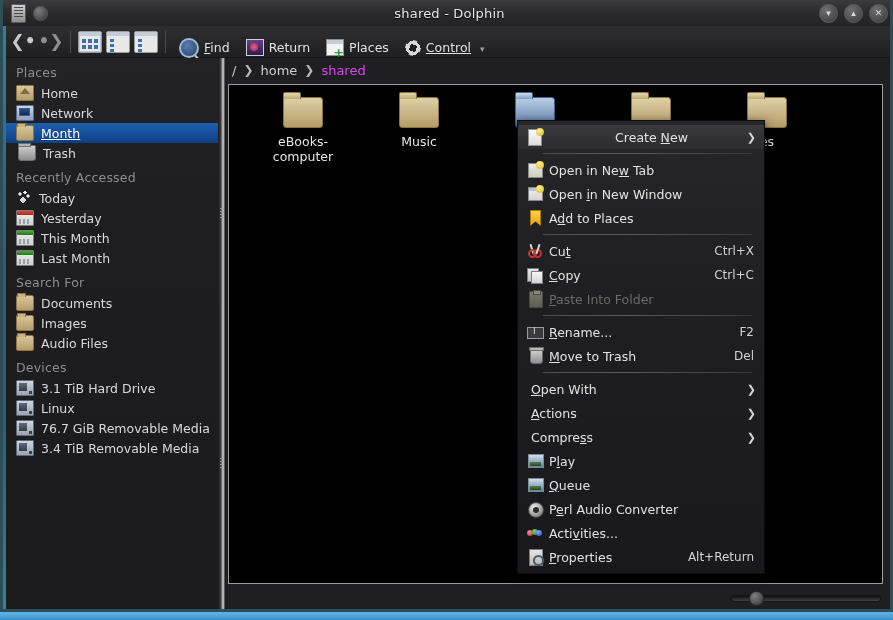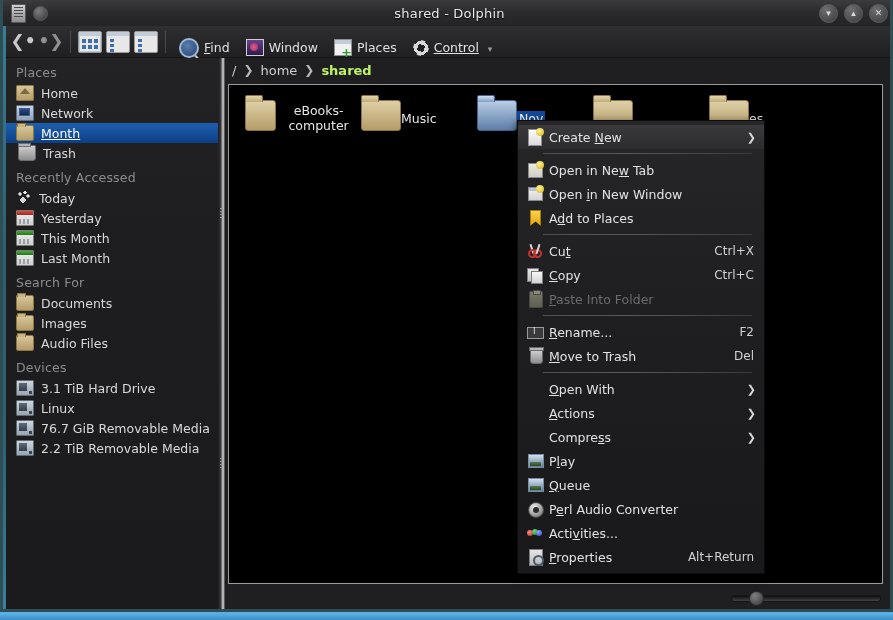--- a/index.html
+++ b/index.html
@@ -245,31 +245,31 @@
   
   .mainview{
     position:absolute; left:219px; top:0; width:668px; height:551px;
     background:#1f1f21;
   }
   .breadcrumb{
     height:24px; display:flex; align-items:center; gap:7px; padding-left:7px;
     font-size:13px; color:#cfcfcf;
   }
   .crumb-sep{ color:#b8b8b8; font-size:12px; font-weight:bold; }
-  .crumb.cur{ color:#bef264; font-weight:bold; }
+  .crumb.cur{ color:#d946ef; font-weight:normal; }
   .filepane{
     position:absolute; left:3px; top:26px; width:655px; height:500px;
     background:#000000; border:1px solid #9b9b9b; box-sizing:border-box;
   }
   .icon-grid{
     position:absolute; left:0; top:8px; width:100%;
     display:flex; flex-wrap:wrap; padding-left:16px; box-sizing:border-box;
   }
   .file-item{
-    width:116px; display:flex; align-items:center; padding-top:4px;
+    width:116px; display:flex; flex-direction:column; align-items:center; padding-top:4px;
   }
   .file-ico{
     width:38px; height:29px; position:relative;
     background: linear-gradient(180deg,#ded0a7,#b49c68);
     border:1px solid #8a7541; border-radius:1px 3px 3px 3px;
   }
   .file-ico::before{
     content:""; position:absolute; left:-1px; top:-6px; width:16px; height:6px;
     background: linear-gradient(180deg,#e2d5ae,#c2ab76);
     border:1px solid #8a7541; border-bottom:none; border-radius:2px 2px 0 0;
@@ -317,31 +317,32 @@
     box-sizing:border-box;
     z-index: 50;
   }
   .mi{
     position:relative; display:flex; align-items:center; height:24px;
     padding: 0 10px 0 8px; box-sizing:border-box;
     font-size:12.5px; color:#e2e2e2;
   }
   .mi.hover{
     background: linear-gradient(180deg,#3a3a3c,#2c2c2e);
+    text-align: center;
   }
   .mi.disabled{ color:#6b6b6b; }
   .mi .mi-ico{ width:18px; flex:0 0 18px; height:16px; position:relative; margin-right:5px;}
   .mi .mi-text{ flex:1 1 auto; white-space:nowrap; }
   .mi .mi-text u{ text-decoration: underline; }
   .mi .mi-short{ color:#d2d2d2; font-size:12px; margin-left:10px; }
   .mi .mi-arrow{
     position:absolute; right:8px; top:50%; transform:translateY(-50%);
     color:#d6d6d6; font-size:11px; font-weight:bold;
   }
-  .mi.noicon{ padding-left:31px; }
+  .mi.noicon{ padding-left:13px; }
   .msep{
     height:1px; margin:4px 12px 4px 25px;
     background: linear-gradient(90deg,#4e4e50,#5a5a5c 40%,#3a3a3c);
   }
   .gi-doc{
     left:2px; top:0px; width:12px; height:15px;
     background:linear-gradient(180deg,#fbfbfb,#dcdcdc);
     border:1px solid #8f8f8f; position:absolute;
   }
   .gi-star{
@@ -490,21 +491,21 @@
       </div>
 
       <div class="tb-sep"></div>
 
       <div class="tb-action">
         <span class="ic-find"></span>
         <span class="lbl"><u>F</u>ind</span>
       </div>
       <div class="tb-action">
         <span class="ic-preview"></span>
-        <span class="lbl">Window</span>
+        <span class="lbl">Return</span>
       </div>
       <div class="tb-action">
         <span class="ic-split"></span>
         <span class="lbl">Places</span>
       </div>
       <div class="tb-action">
         <span class="ic-gear"></span>
         <span class="lbl" style="text-decoration:underline; text-decoration-skip-ink:none;">Control</span>
       </div>
       <span class="tb-caret">▾</span>
@@ -572,21 +573,21 @@
         <div class="side-item">
           <span class="side-ico ico-drive"></span>
           <span class="side-label">Linux</span>
         </div>
         <div class="side-item">
           <span class="side-ico ico-drive"></span>
           <span class="side-label">76.7 GiB Removable Media</span>
         </div>
         <div class="side-item">
           <span class="side-ico ico-drive"></span>
-          <span class="side-label">2.2 TiB Removable Media</span>
+          <span class="side-label">3.4 TiB Removable Media</span>
         </div>
       </div>
 
       <div class="side-splitter">
         <div class="grip" style="top:150px;"></div>
         <div class="grip" style="top:400px;"></div>
       </div>
 
       <div class="mainview">
 

